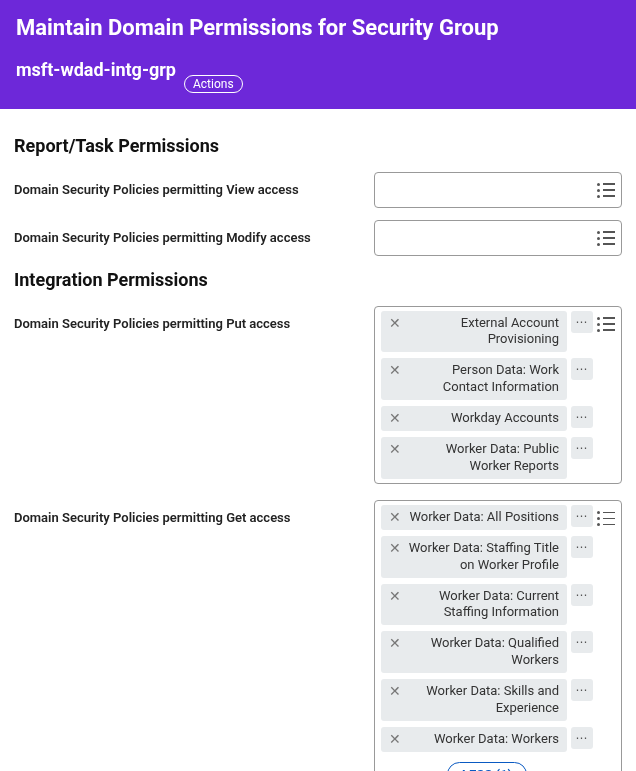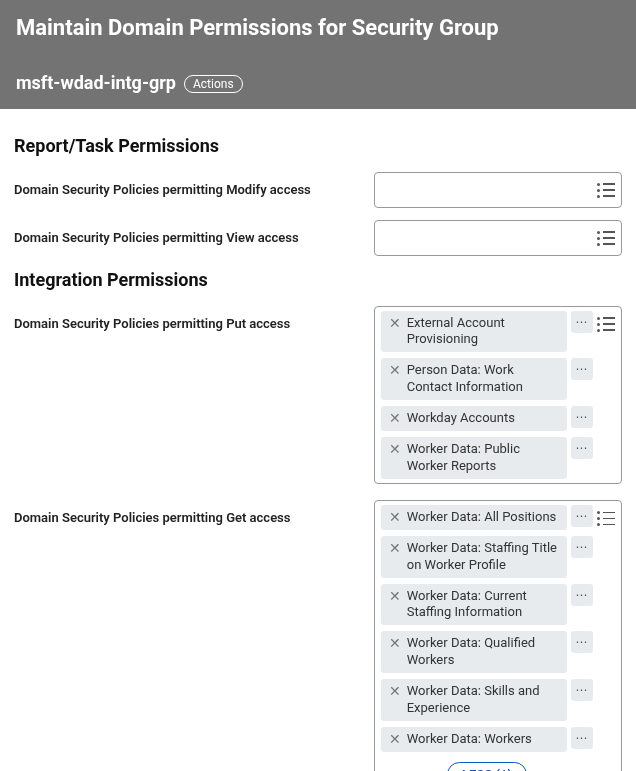--- a/index.html
+++ b/index.html
@@ -4,33 +4,33 @@
 <style>
   * { box-sizing: border-box; }
   body {
     margin: 0;
     font-family: -apple-system, BlinkMacSystemFont, "Segoe UI", Roboto, Arial, sans-serif;
     background: #fff;
     color: #333;
     width: 636px;
   }
   .header {
-    background: #737373;
+    background: #6d28d9;
     color: #fff;
     padding: 14px 0 16px 16px;
   }
   .header h1 {
     margin: 0;
     font-size: 22px;
     font-weight: 700;
     line-height: 1.3;
   }
   .subtitle-row {
     display: flex;
-    align-items: flex-end;
+    align-items: center;
     gap: 8px;
     margin-top: 4px;
   }
   .subtitle {
     font-size: 18px;
     font-weight: 700;
   }
   .actions-btn {
     border: 1.5px solid #fff;
     border-radius: 12px;
@@ -136,20 +136,21 @@
     color: #777;
     font-size: 14px;
     cursor: pointer;
     line-height: 1;
     flex-shrink: 0;
     padding-top: 1px;
   }
   .chip-text {
     flex: 1;
     word-wrap: break-word;
+    text-align: right;
   }
   .chip-more {
     background: #e8ebed;
     border-radius: 3px;
     width: 22px;
     height: 22px;
     display: flex;
     align-items: center;
     justify-content: center;
     cursor: pointer;
@@ -183,21 +184,21 @@
     <span class="subtitle">msft-wdad-intg-grp</span>
     <span class="actions-btn">Actions</span>
   </div>
 </div>
 
 <div class="body">
 
   <div class="section-heading">Report/Task Permissions</div>
 
   <div class="form-row">
-    <div class="form-label">Domain Security Policies permitting Modify access</div>
+    <div class="form-label">Domain Security Policies permitting View access</div>
     <div class="form-control-wrap">
       <div class="input-box input-box-empty">
         <div class="list-icon">
           <div class="list-icon-row">
               <div class="list-dot"></div>
               <div class="list-line"></div>
             </div>
           <div class="list-icon-row">
               <div class="list-dot"></div>
               <div class="list-line"></div>
@@ -205,21 +206,21 @@
           <div class="list-icon-row">
               <div class="list-dot"></div>
               <div class="list-line"></div>
             </div>
         </div>
       </div>
     </div>
   </div>
 
   <div class="form-row">
-    <div class="form-label">Domain Security Policies permitting View access</div>
+    <div class="form-label">Domain Security Policies permitting Modify access</div>
     <div class="form-control-wrap">
       <div class="input-box input-box-empty">
         <div class="list-icon">
           <div class="list-icon-row">
               <div class="list-dot"></div>
               <div class="list-line"></div>
             </div>
           <div class="list-icon-row">
               <div class="list-dot"></div>
               <div class="list-line"></div>

